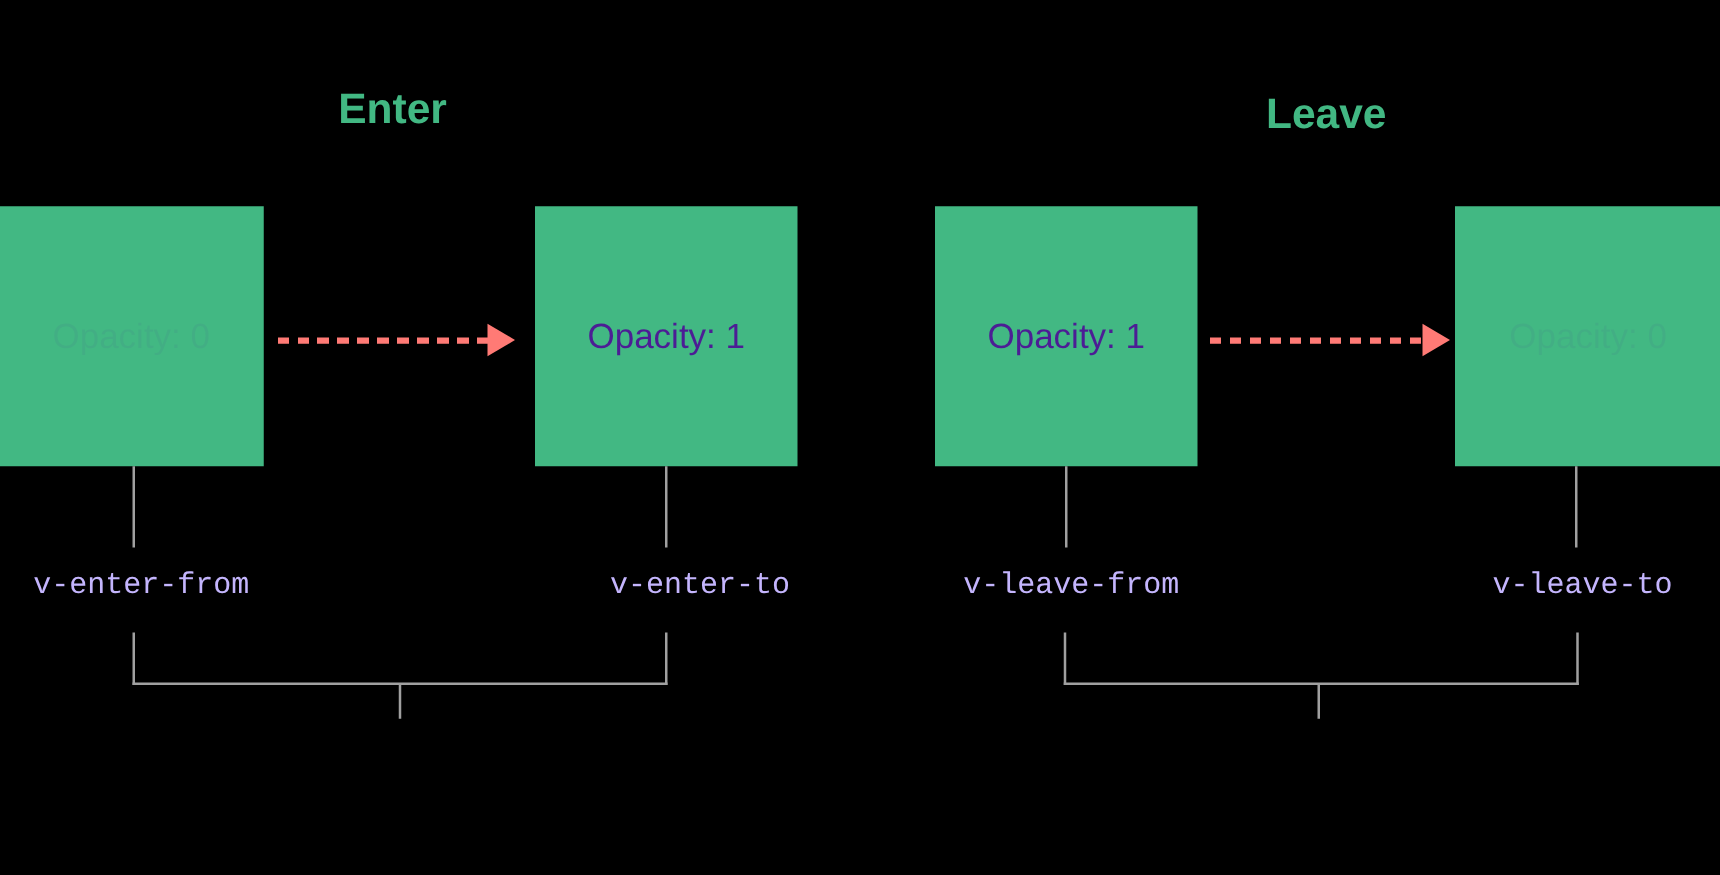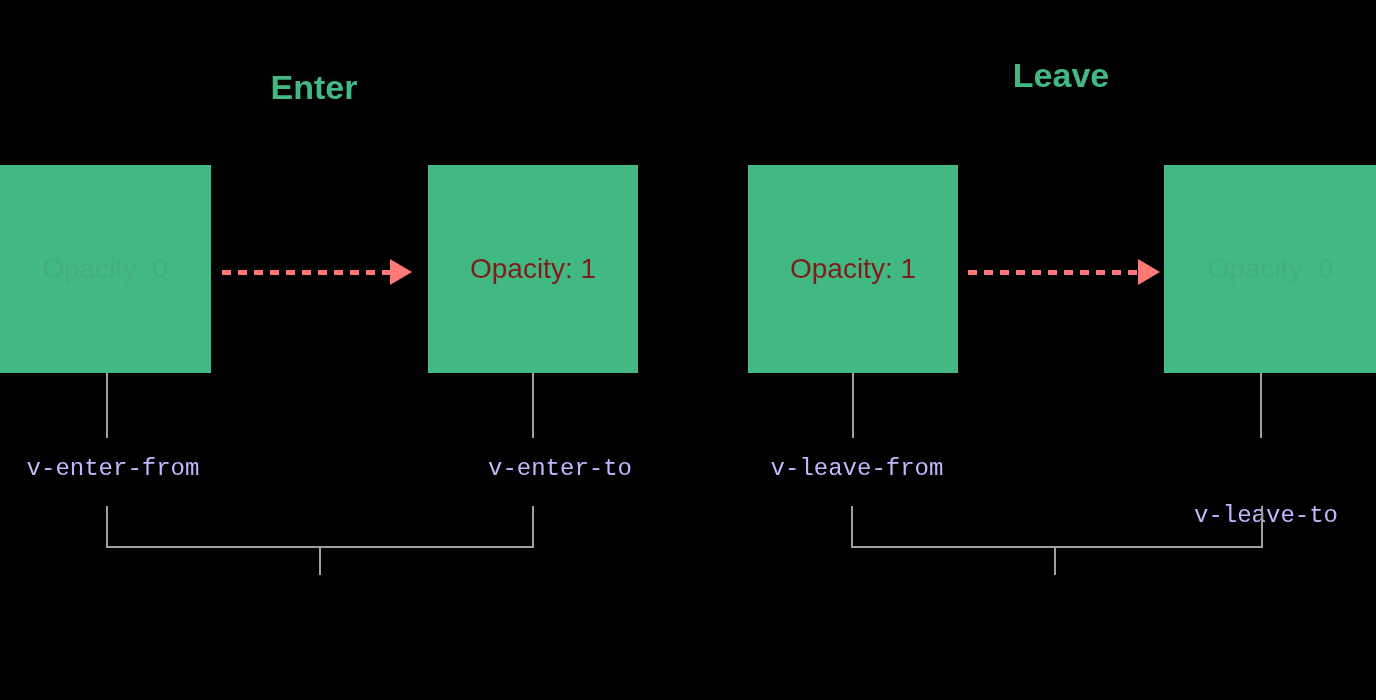--- a/index.html
+++ b/index.html
@@ -45,21 +45,21 @@
     background: #42b883;
     display: flex;
     align-items: center;
     justify-content: center;
     box-sizing: border-box;
   }
   .state-box .box-label {
     font-family: "Liberation Sans", sans-serif;
     font-size: 28px;
     line-height: 1;
-    color: #7f1d1d;
+    color: #4c1d95;
     white-space: nowrap;
   }
   .state-box.faded .box-label {
     opacity: 0.06;
   }
 
   
   .arrow {
     position: absolute;
     height: 10px;
@@ -139,37 +139,37 @@
 
   <div class="stem" style="left:106px; top:373px; height:65px;"></div>
   <div class="stem" style="left:532px; top:373px; height:65px;"></div>
 
   <div class="class-label" style="left:113px; top:457px;">v-enter-from</div>
   <div class="class-label" style="left:560px; top:457px;">v-enter-to</div>
 
   <div class="bracket" style="left:106px; top:506px; width:428px; height:42px;"></div>
   <div class="stem" style="left:319px; top:548px; height:27px;"></div>
 
-  <div class="section-title" style="left:1061px; top:58px;">Leave</div>
+  <div class="section-title" style="left:1061px; top:74px;">Leave</div>
 
   <div class="state-box" style="left:748px; top:165px; width:210px; height:208px;">
     <span class="box-label">Opacity: 1</span>
   </div>
 
   <div class="arrow" style="left:968px; top:267px; width:192px;">
     <div class="shaft"></div>
     <div class="head"></div>
   </div>
 
   <div class="state-box faded" style="left:1164px; top:165px; width:213px; height:208px;">
     <span class="box-label">Opacity: 0</span>
   </div>
 
   <div class="stem" style="left:852px; top:373px; height:65px;"></div>
   <div class="stem" style="left:1260px; top:373px; height:65px;"></div>
 
   <div class="class-label" style="left:857px; top:457px;">v-leave-from</div>
-  <div class="class-label" style="left:1266px; top:457px;margin-top:47px;">v-leave-to</div>
+  <div class="class-label" style="left:1266px; top:457px;">v-leave-to</div>
 
   <div class="bracket" style="left:851px; top:506px; width:412px; height:42px;"></div>
   <div class="stem" style="left:1054px; top:548px; height:27px;"></div>
 
 </div>
 
 </body></html>

